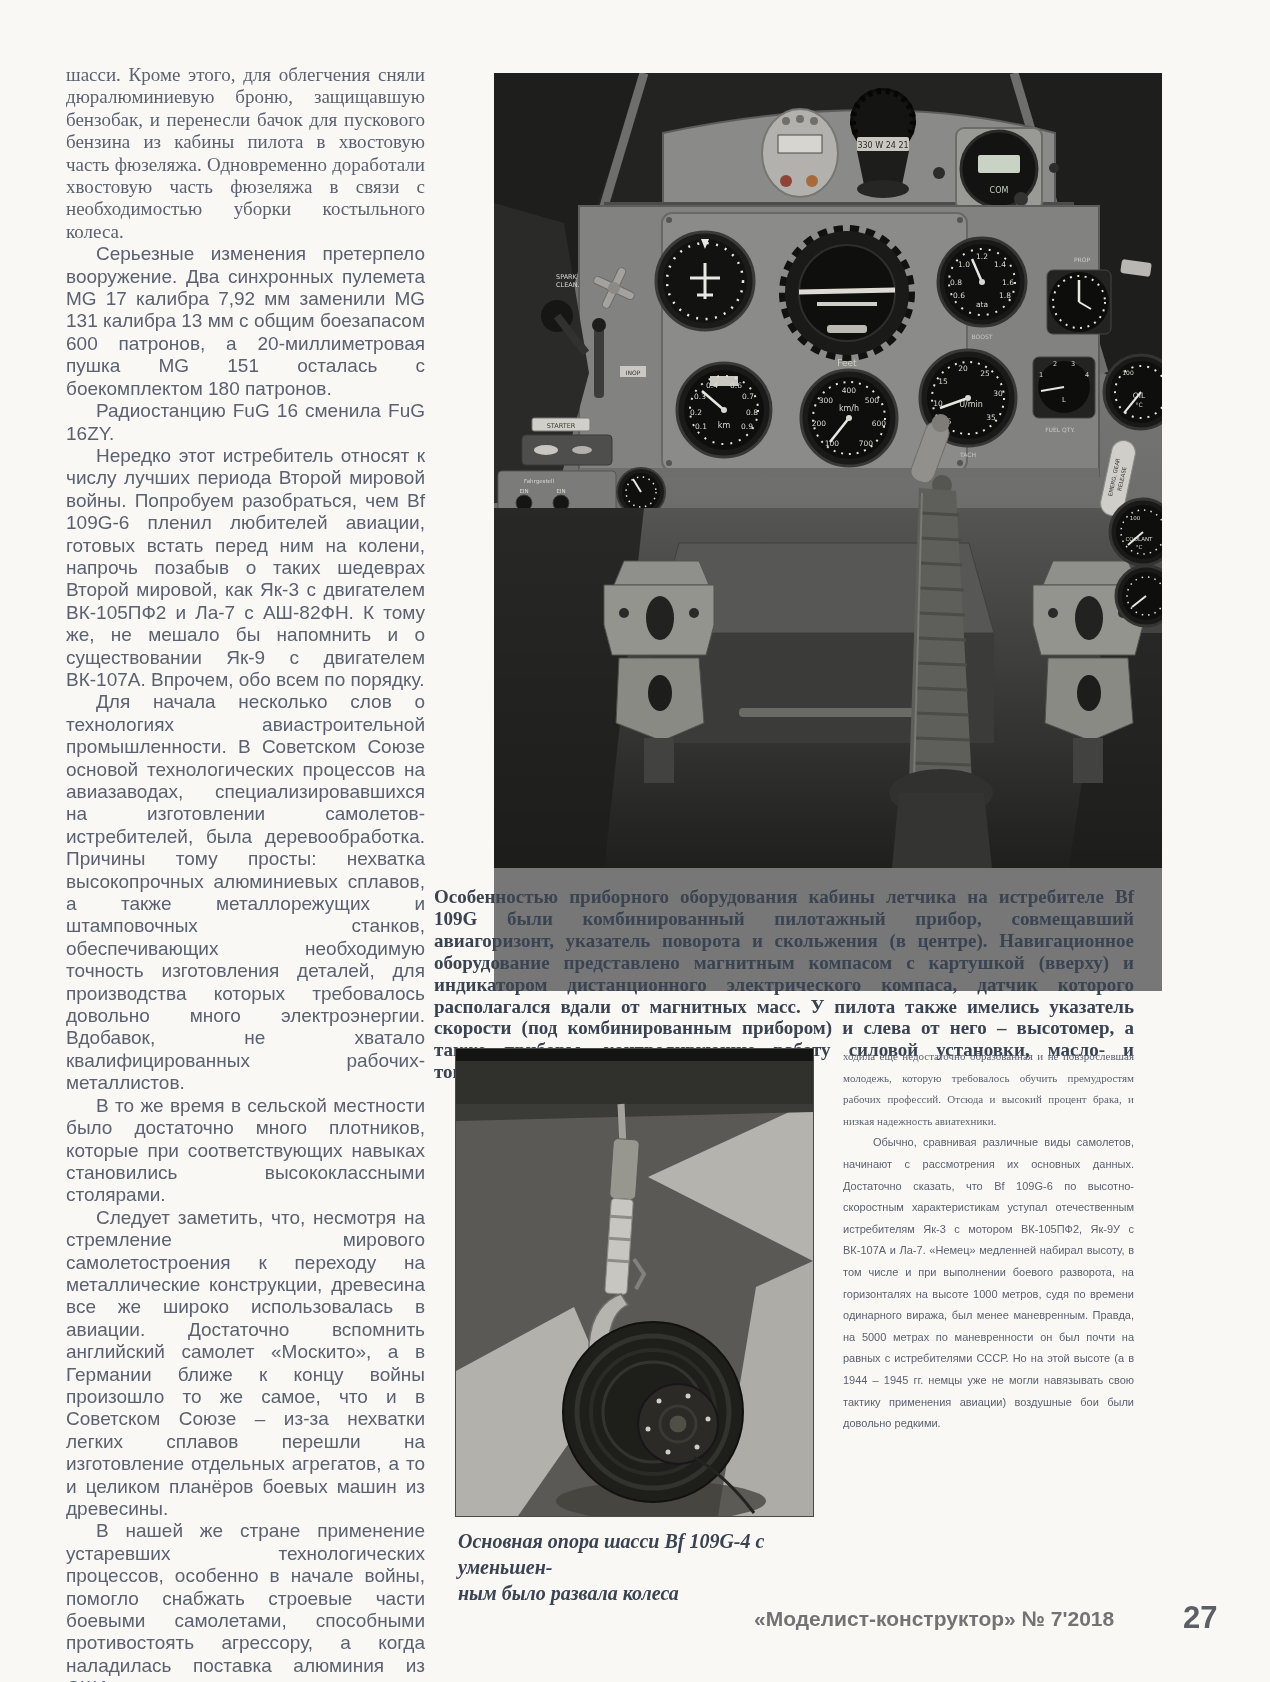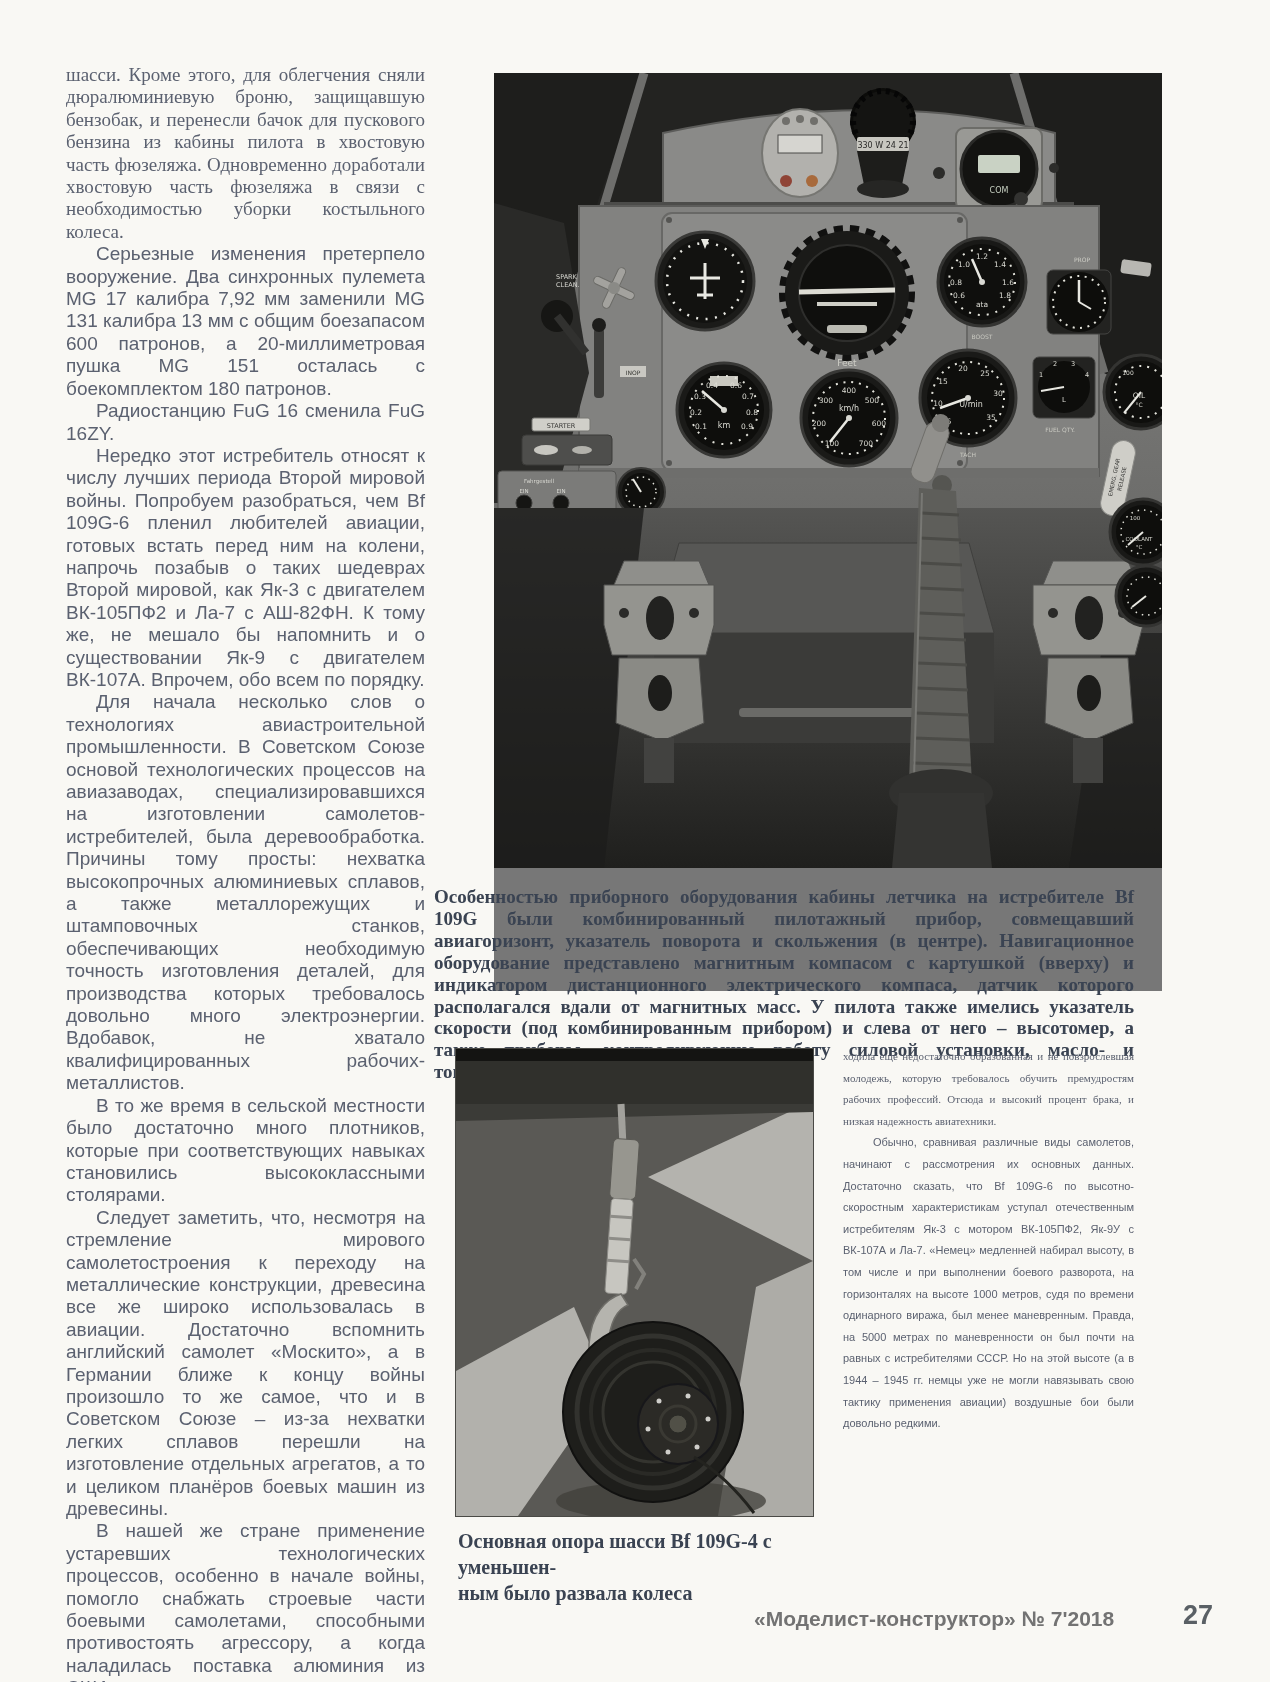--- a/index.html
+++ b/index.html
@@ -9,23 +9,23 @@
   .col p{margin:0;text-indent:30px;}
   .col p.noindent{text-indent:0;font-family:Liberation Serif, serif;}
   .left-col{left:66px;top:64px;width:359px;font-size:19px;line-height:22.4px;}
   .right-col{left:843px;top:1046px;width:291px;font-size:11px;line-height:21.6px;}
   .photo{position:absolute;overflow:hidden;background:#777;}
   .cockpit{left:455px;top:73px;width:668px;height:918px;margin-left:39px;}
   .gear{left:455px;top:1048px;width:357px;height:467px;border:1px solid #4a4a46;}
   .caption{position:absolute;font-family:"Liberation Serif","DejaVu Serif",serif;
            font-weight:bold;color:#3a4352;}
   .cap-cockpit{left:434px;top:886px;width:700px;font-size:19px;line-height:21.9px;text-align:justify;}
-  .cap-gear{left:458px;top:1528px;width:356px;font-size:20px;line-height:26px;text-align:left;}
+  .cap-gear{left:458px;top:1528px;width:356px;font-size:20px;line-height:26px;text-align:left;font-style:italic;}
   .footer-journal{position:absolute;left:754px;top:1607px;font-weight:bold;font-size:21px;color:#737373;}
-  .footer-page{position:absolute;left:1183px;top:1600px;font-weight:bold;font-size:27px;color:#5a6065;}
+  .footer-page{position:absolute;left:1183px;top:1600px;font-weight:bold;font-size:31px;color:#5a6065;}
   svg text{font-family:"DejaVu Sans",sans-serif;}
 </style>
 </head>
 <body>
 
 <div class="page">
 
   <div class="col left-col">
     <p class="noindent">шасси. Кроме этого, для облегчения сняли дюралюминиевую броню, защищавшую бензобак, и перенесли бачок для пускового бензина из кабины пилота в хвостовую часть фюзеляжа. Одновременно доработали хвостовую часть фюзеляжа в связи с необходимостью уборки костыльного колеса.</p>
     <p>Серьезные изменения претерпело вооружение. Два синхронных пулемета MG 17 калибра 7,92 мм заменили MG 131 калибра 13 мм с общим боезапасом 600 патронов, а 20-миллиметровая пушка MG 151 осталась с боекомплектом 180 патронов.</p>

